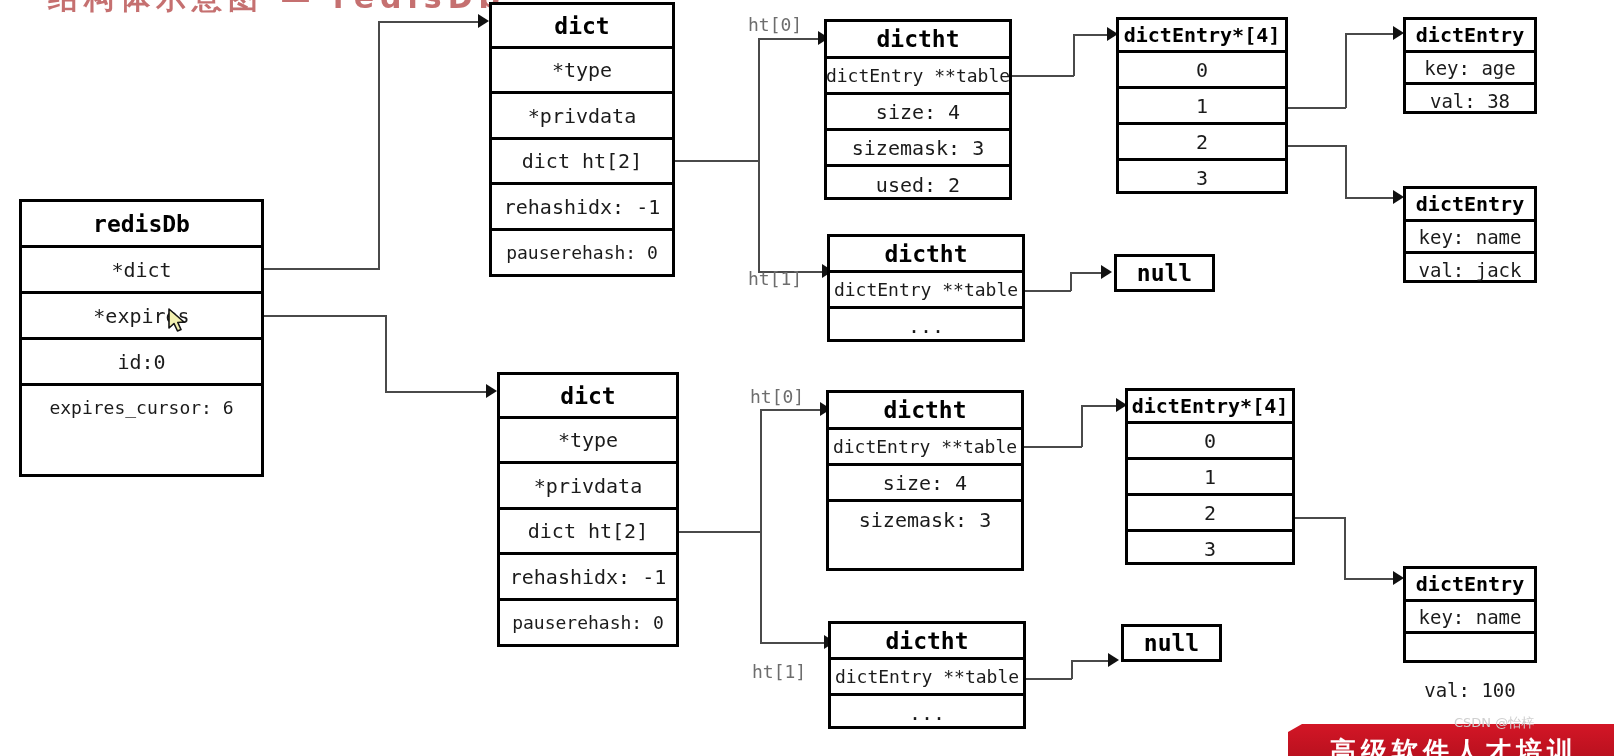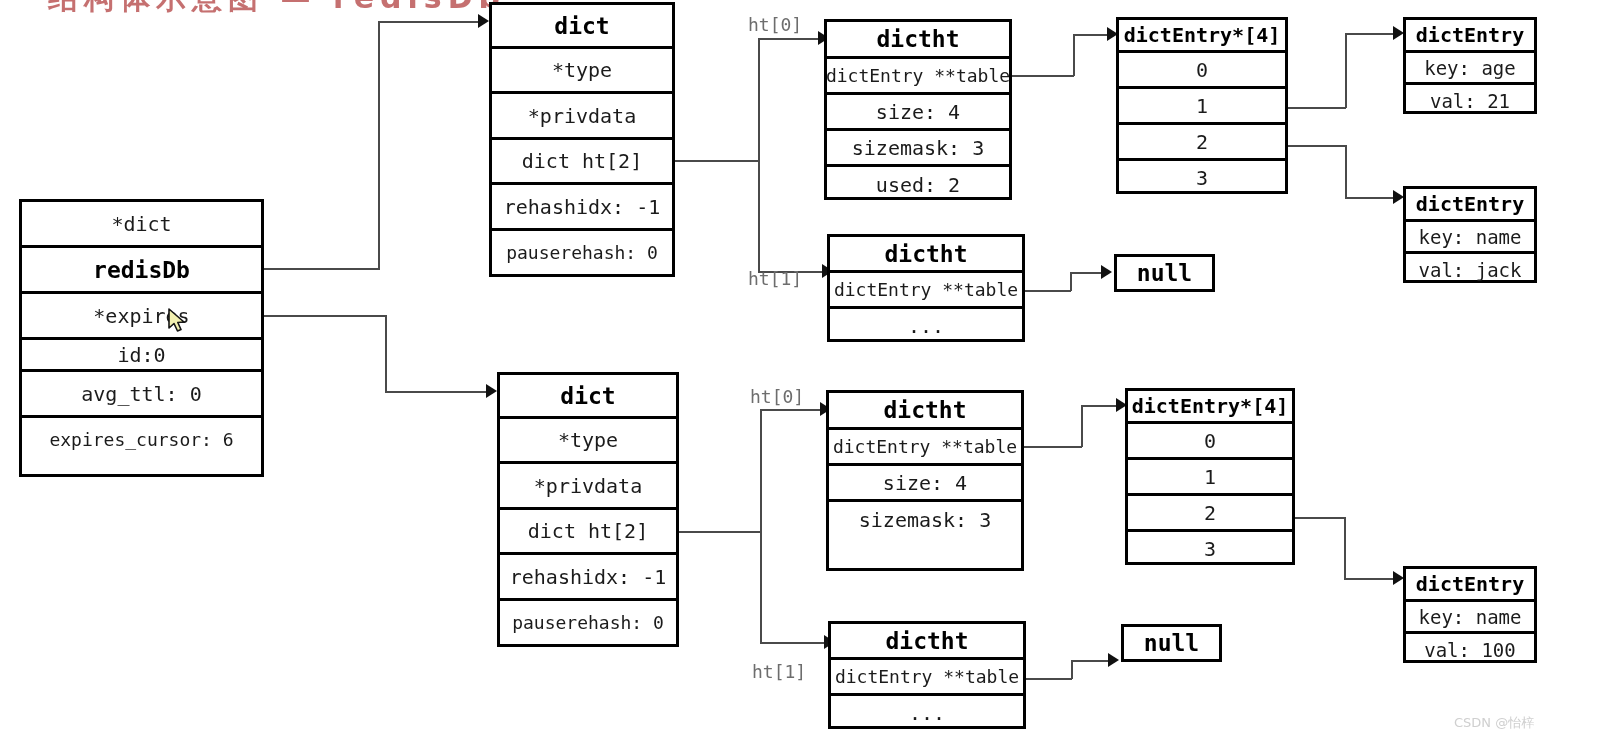--- a/index.html
+++ b/index.html
@@ -88,25 +88,24 @@
   }
 </style>
 </head>
 <body>
 
 <div id="stage">
 
   <div id="toptitle">结构体示意图 — redisDb</div>
 
   <div class="box" style="left:19px;top:199px;width:245px;height:278px;">
+    <div class="row head" style="height:46px;">redisDb</div>
     <div class="row" style="height:46px;">*dict</div>
-    <div class="row head" style="height:46px;">redisDb</div>
     <div class="row" style="height:46px;">*expires</div>
-    <div class="row" style="height:32px;">id:0</div>
-    <div class="row" style="height:46px;">avg_ttl: 0</div>
+    <div class="row" style="height:46px;">id:0</div>
     <div class="row smaller" style="height:42px;">expires_cursor: 6</div>
   </div>
 
   <div class="ln h" style="left:264px;top:268px;width:115px;"></div>
   <div class="ln v" style="left:378px;top:21px;height:249px;"></div>
   <div class="ln h" style="left:378px;top:21px;width:102px;"></div>
   <div class="arrow" style="left:478px;top:14px;"></div>
 
   <div class="ln h" style="left:264px;top:315px;width:122px;"></div>
   <div class="ln v" style="left:385px;top:315px;height:77px;"></div>
@@ -170,21 +169,21 @@
   <div class="arrow" style="left:1393px;top:26px;"></div>
 
   <div class="ln h" style="left:1288px;top:145px;width:58px;"></div>
   <div class="ln v" style="left:1345px;top:145px;height:53px;"></div>
   <div class="ln h" style="left:1345px;top:197px;width:54px;"></div>
   <div class="arrow" style="left:1393px;top:190px;"></div>
 
   <div class="box" style="left:1403px;top:17px;width:134px;height:97px;">
     <div class="row head" style="height:33px;font-size:20px;">dictEntry</div>
     <div class="row tight" style="height:32px;">key: age</div>
-    <div class="row tight" style="height:32px;">val: 21</div>
+    <div class="row tight" style="height:32px;">val: 38</div>
   </div>
 
   <div class="box" style="left:1403px;top:186px;width:134px;height:97px;">
     <div class="row head" style="height:33px;font-size:20px;">dictEntry</div>
     <div class="row tight" style="height:32px;">key: name</div>
     <div class="row tight" style="height:32px;">val: jack</div>
   </div>
 
   <div class="box" style="left:497px;top:372px;width:182px;height:275px;">
     <div class="row head" style="height:44px;">dict</div>
@@ -237,22 +236,27 @@
   </div>
 
   <div class="ln h" style="left:1295px;top:517px;width:50px;"></div>
   <div class="ln v" style="left:1344px;top:517px;height:62px;"></div>
   <div class="ln h" style="left:1344px;top:578px;width:55px;"></div>
   <div class="arrow" style="left:1393px;top:571px;"></div>
 
   <div class="box" style="left:1403px;top:566px;width:134px;height:97px;">
     <div class="row head" style="height:33px;font-size:20px;">dictEntry</div>
     <div class="row tight" style="height:32px;">key: name</div>
-    <div class="row tight" style="height:32px;">val: 100</div>
+    <div class="row tight" style="height:32px;margin-top:40px;">val: 100</div>
   </div>
 
   <svg id="cursor" viewBox="0 0 22 26" style="left:168px;top:308px;">
     <polygon points="1,1 1,20 6,15.5 9.5,23 13,21.5 9.8,14.5 16,14" fill="#f2f0b0" stroke="#141414" stroke-width="1.6" stroke-linejoin="round"></polygon>
   </svg>
 
+  <div id="banner">
+    <div class="ribbontail"></div>
+    <div class="ribbon"></div>
+    <div class="btext">高级软件人才培训</div>
+  </div>
   <div id="csdn">CSDN @怡梓</div>
 
 </div>
 
 </body></html>

